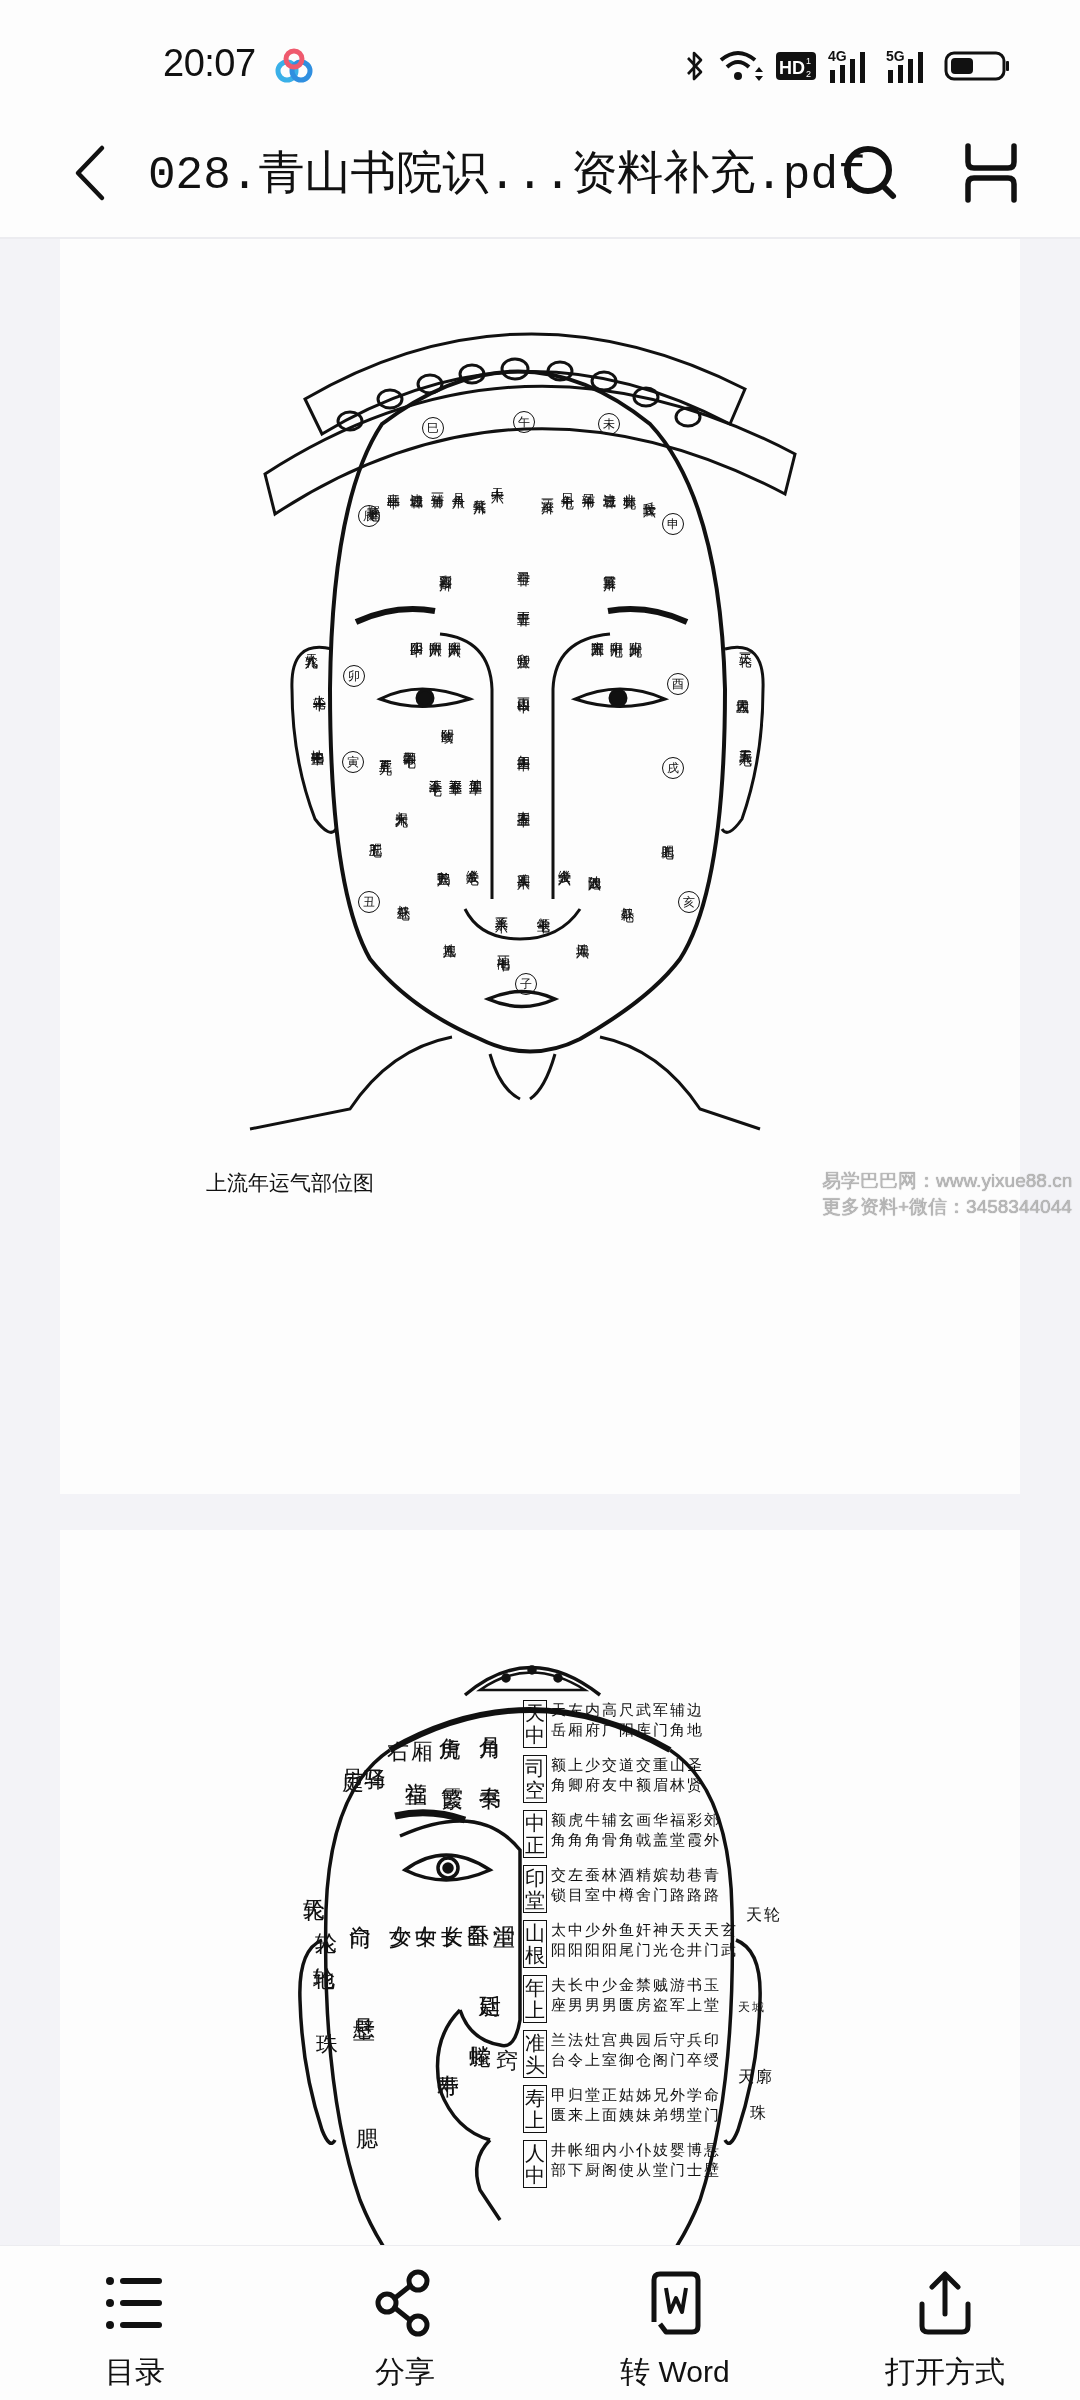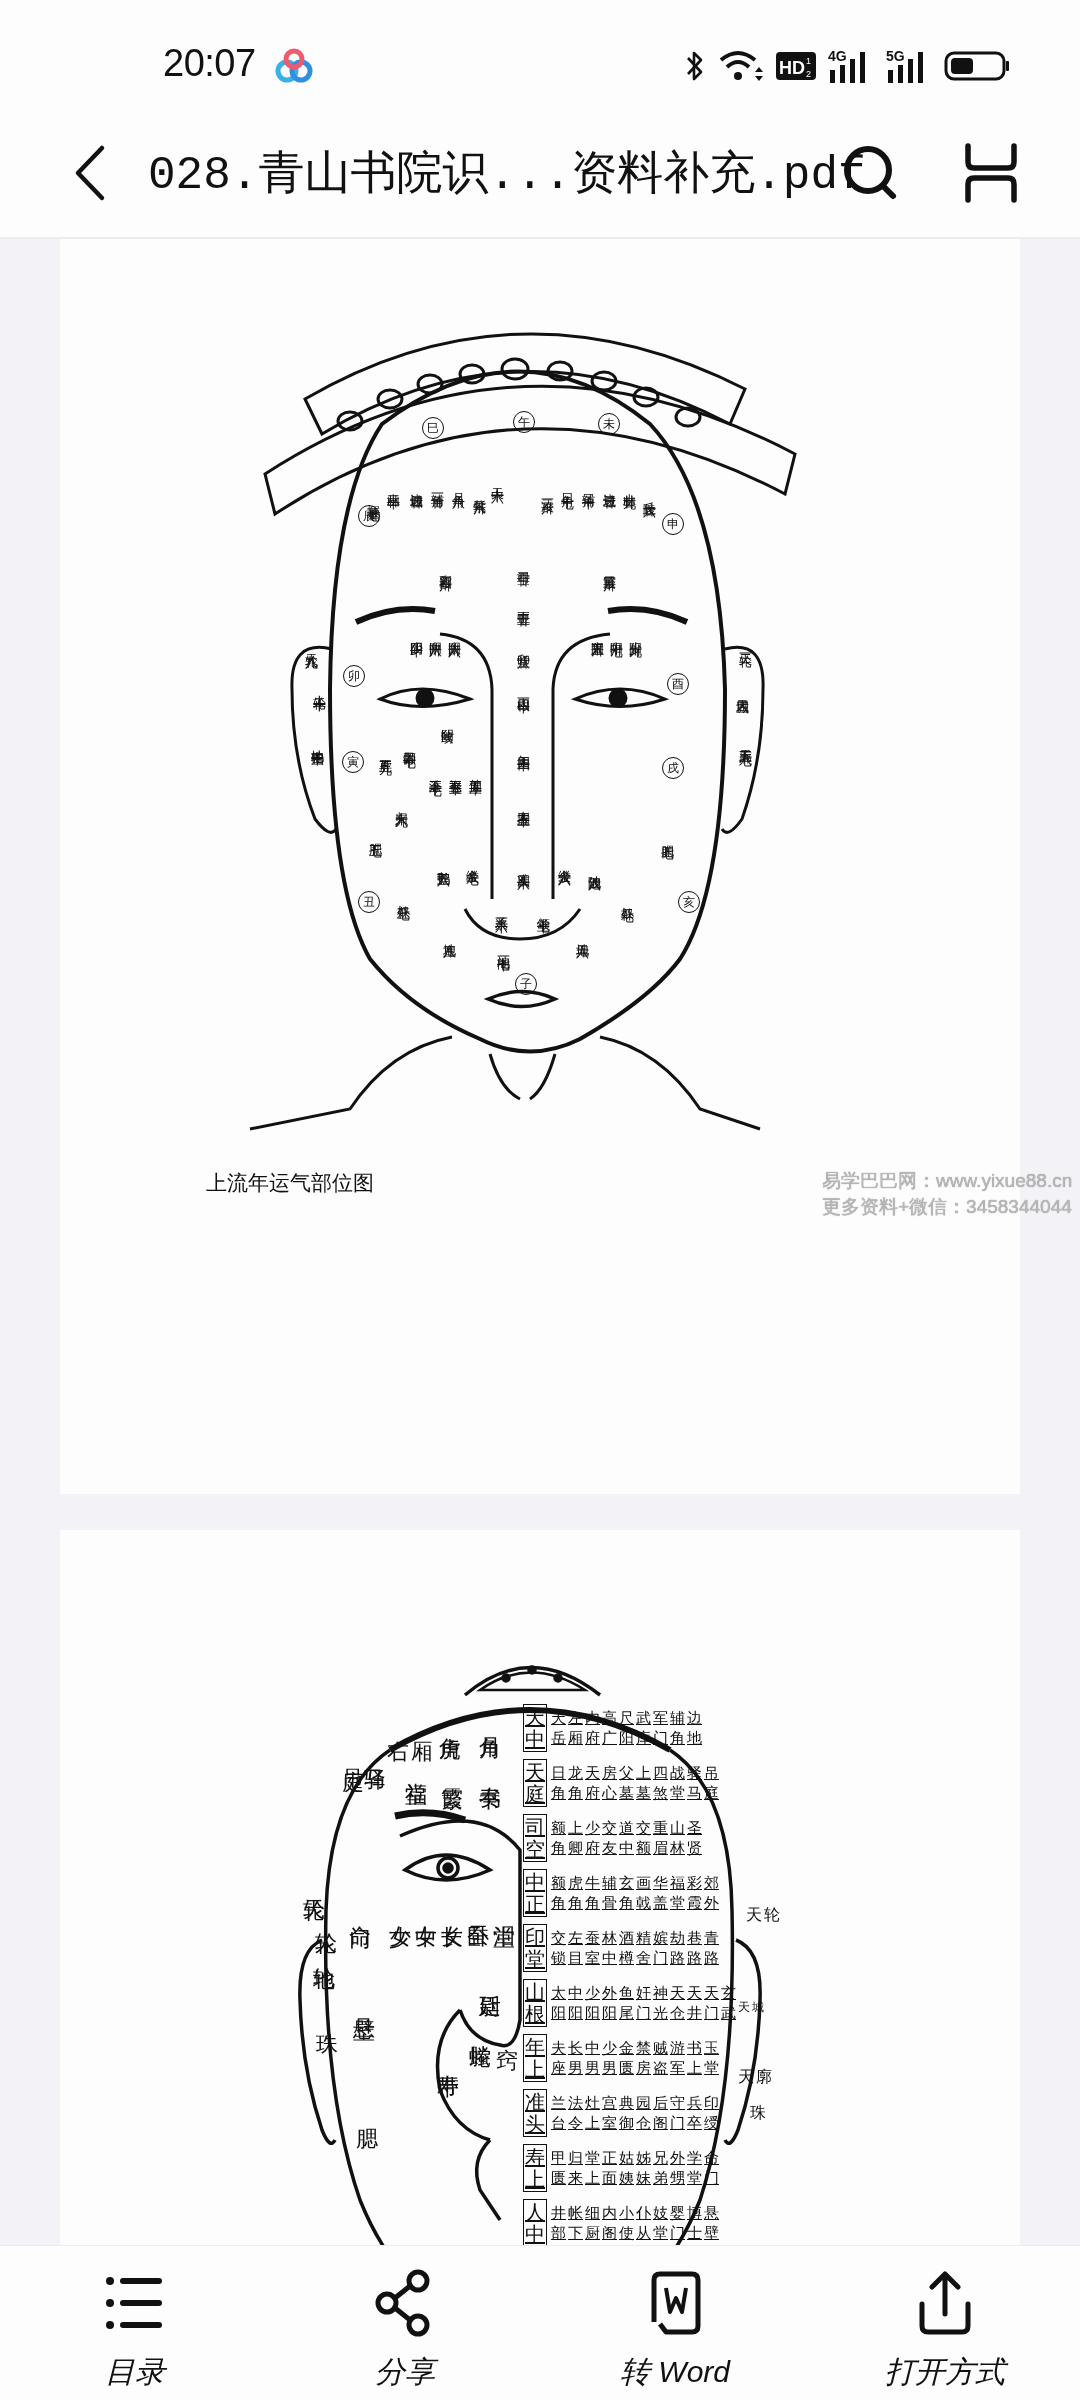--- a/index.html
+++ b/index.html
@@ -25,29 +25,29 @@
   .page { position:absolute; left:60px; width:960px; background:#fdfdfd; }
   .page1 { top:0; height:1255px; }
   .page2 { top:1291px; height:900px; }
   .caption { position:absolute; left:146px; top:930px; font-size:21px; font-family:"Liberation Serif", serif; color:#111; }
   .watermark { position:absolute; left:762px; top:929px; font-size:19px; line-height:26px; color:#b9b9b9; font-family:"Liberation Sans", sans-serif; text-shadow:0 0 1px #777; white-space:nowrap; }
   
   .ftxt { position:absolute; font-family:"Liberation Serif", serif; color:#111; writing-mode:vertical-rl; font-size:13px; line-height:14px; letter-spacing:1px; }
   .circ { position:absolute; width:20px; height:20px; border:1.5px solid #111; border-radius:50%; font-size:12px; display:flex; align-items:center; justify-content:center; font-family:"Liberation Serif", serif; }
   
   .ptable { position:absolute; left:463px; top:170px; }
-  .prow { display:flex; align-items:center; height:55px;text-decoration:underline; }
+  .prow { display:flex; align-items:flex-start; height:55px; }
   .pkey { width:22px; border:1.5px solid #111; font-size:20px; line-height:22px; text-align:center; margin-right:4px; font-family:"Liberation Serif", serif; padding:1px 0; }
   .pcells { display:flex; gap:2px; }
   .pcell { width:15px; font-size:15px; line-height:20px; text-align:center; font-family:"Liberation Serif", serif; word-break:break-all; }
   .p2lbl { position:absolute; font-size:22px; line-height:24px; font-family:"Liberation Sans", sans-serif; writing-mode:vertical-rl; }
   .p2lbl.h { writing-mode:horizontal-tb; letter-spacing:2px;margin-top:35px; }
   
   .bottomnav { position:absolute; left:0; top:2245px; width:1080px; height:155px; background:#fdfdfd; border-top:1px solid #ececf0; display:flex; }
-  .nav-item { flex:1; position:relative; cursor:pointer;font-style:italic; }
+  .nav-item { flex:1; position:relative; cursor:pointer; }
   .nav-icon { position:absolute; left:50%; top:22px; transform:translateX(-50%); width:70px; height:70px; }
   .nav-label { position:absolute; left:0; right:0; top:106px; text-align:center; font-size:30px; color:#111; font-family:"Liberation Sans", sans-serif; }
 </style>
 </head>
 <body>
 
 <div class="statusbar">
   <span class="sb-time">20:07</span>
   <svg class="sb-app" viewBox="0 0 44 44">
     <circle cx="15" cy="27" r="9" fill="none" stroke="#3ab0e8" stroke-width="5"></circle>
@@ -302,35 +302,20 @@
             <span class="pcell">内府</span>
             <span class="pcell">高广</span>
             <span class="pcell">尺阳</span>
             <span class="pcell">武库</span>
             <span class="pcell">军门</span>
             <span class="pcell">辅角</span>
             <span class="pcell">边地</span>
         </div>
       </div>
       <div class="prow">
-        <div class="pkey">天庭</div>
-        <div class="pcells">
-          <span class="pcell">日角</span>
-            <span class="pcell">龙角</span>
-            <span class="pcell">天府</span>
-            <span class="pcell">房心</span>
-            <span class="pcell">父墓</span>
-            <span class="pcell">上墓</span>
-            <span class="pcell">四煞</span>
-            <span class="pcell">战堂</span>
-            <span class="pcell">驿马</span>
-            <span class="pcell">吊庭</span>
-        </div>
-      </div>
-      <div class="prow">
         <div class="pkey">司空</div>
         <div class="pcells">
           <span class="pcell">额角</span>
             <span class="pcell">上卿</span>
             <span class="pcell">少府</span>
             <span class="pcell">交友</span>
             <span class="pcell">道中</span>
             <span class="pcell">交额</span>
             <span class="pcell">重眉</span>
             <span class="pcell">山林</span>

